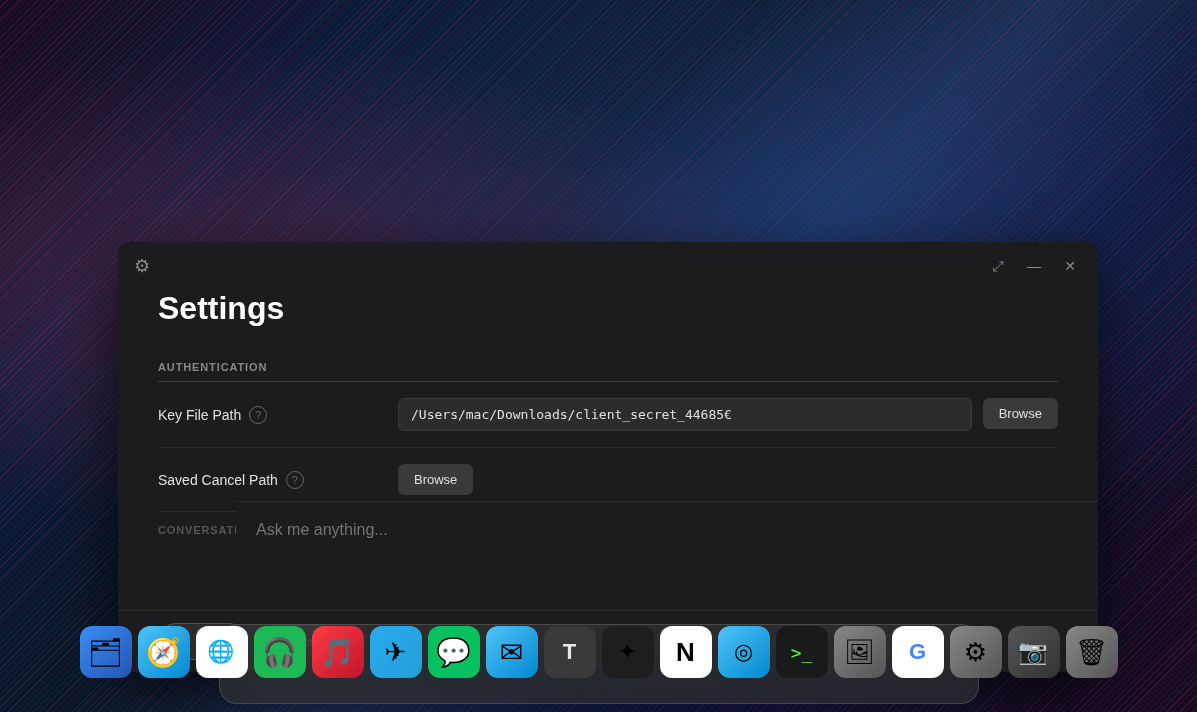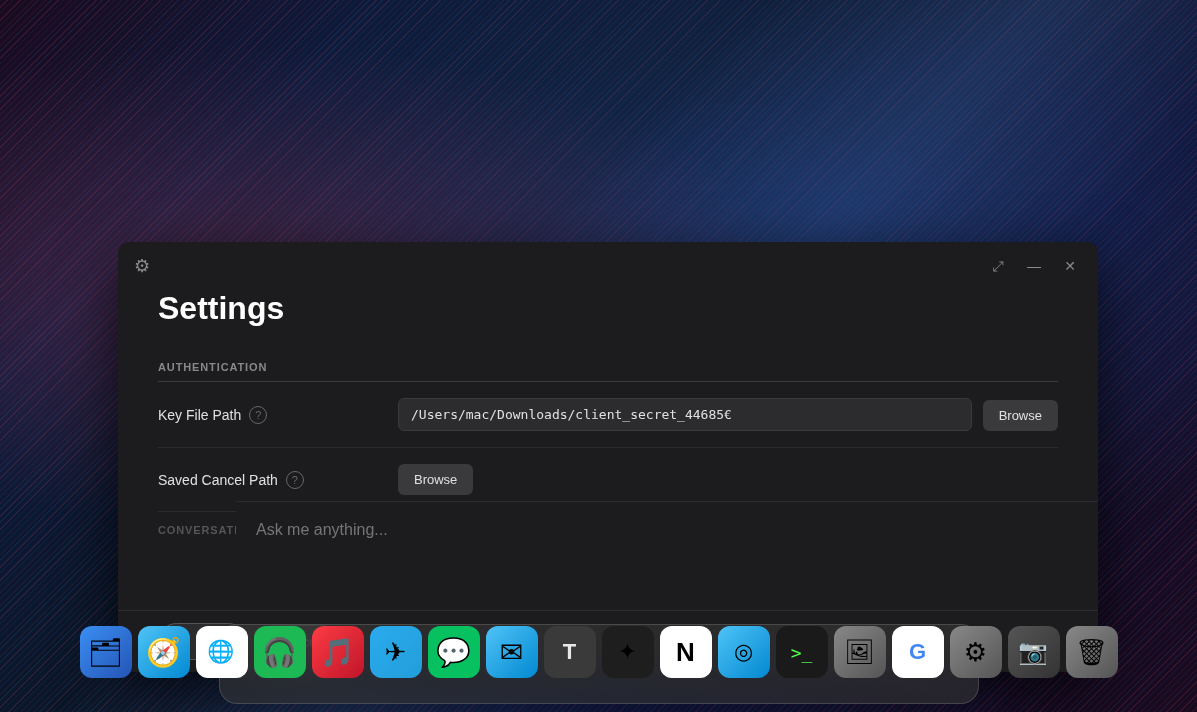--- a/index.html
+++ b/index.html
@@ -165,21 +165,21 @@
       font-size: 11px;
       display: flex;
       align-items: center;
       justify-content: center;
       flex-shrink: 0;
       cursor: pointer;
     }
 
     .field-input-group {
       display: flex;
-      align-items: flex-end;
+      align-items: flex-start;
       gap: 11px;
       flex: 1;
     }
 
     .field-input {
       flex: 1;
       background: #2c2c2e;
       border: 1px solid #3a3a3c;
       border-radius: 6px;
       padding: 8px 12px;

